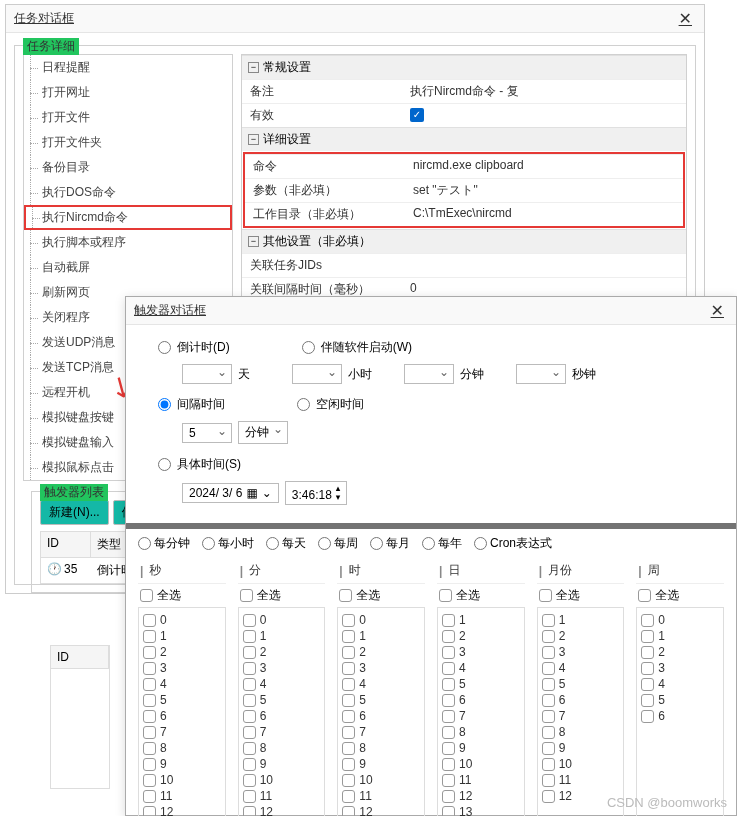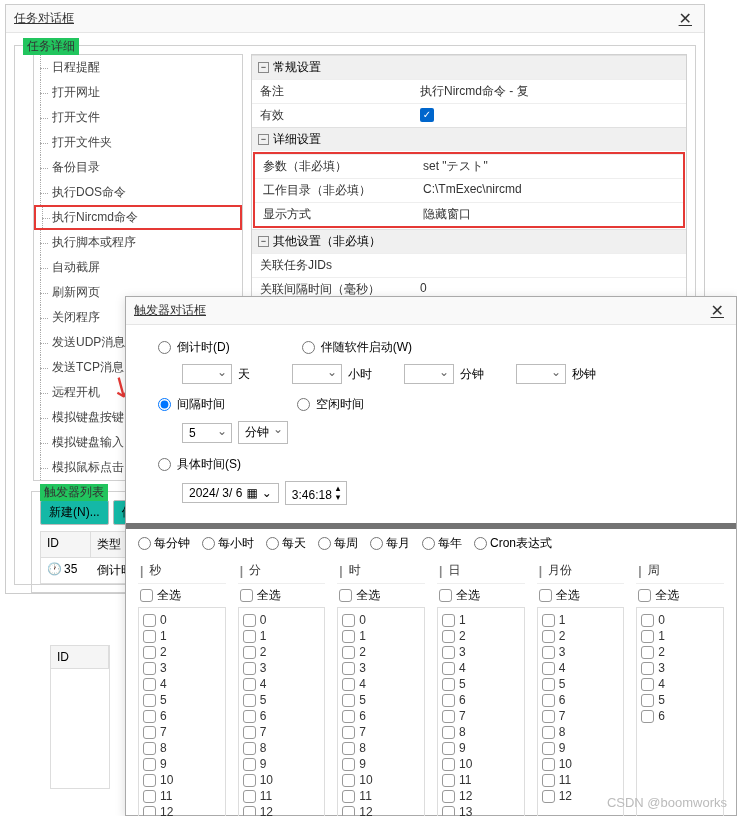--- a/index.html
+++ b/index.html
@@ -4,21 +4,21 @@
 <style>
 * { box-sizing: border-box; margin: 0; padding: 0; font-family: "Microsoft YaHei", sans-serif; font-size: 12px; }
 body { background: #fff; width: 737px; height: 816px; position: relative; overflow: hidden; }
 .dialog { position: absolute; background: #fff; border: 1px solid #ccc; }
 .titlebar { height: 28px; display: flex; align-items: center; justify-content: space-between; padding: 0 8px; border-bottom: 1px solid #e5e5e5; background: #f9f9f9; }
 .titlebar span { color: #333; text-decoration: underline; }
 .close-x { color: #666; font-size: 16px; cursor: pointer; padding: 0 4px; }
 .fieldset-label { position: absolute; top: -8px; left: 8px; background: #22c55e; padding: 0 4px; color: #333; }
 .groupbox { position: relative; border: 1px solid #d0d0d0; margin: 12px 8px 8px 8px; padding: 8px; }
 .main-content { display: flex; gap: 8px; }
-.tree-panel { width: 210px; border: 1px solid #d0d0d0; background: #fff; margin-left: 10px; }
+.tree-panel { width: 210px; border: 1px solid #d0d0d0; background: #fff; margin-left: 0; }
 .tree-item { padding: 4px 6px 4px 18px; color: #444; position: relative; cursor: pointer; }
 .tree-item::before { content: ""; position: absolute; left: 6px; top: 0; bottom: 0; border-left: 1px dotted #aaa; }
 .tree-item::after { content: ""; position: absolute; left: 6px; top: 50%; width: 8px; border-top: 1px dotted #aaa; }
 .tree-item.selected { border: 2px solid #e53935; padding: 2px 4px 2px 16px; }
 .props-panel { flex: 1; border: 1px solid #d0d0d0; }
 .section-header { background: #f0f0f0; padding: 3px 6px; display: flex; align-items: center; gap: 4px; border-top: 1px solid #e0e0e0; }
 .section-header .toggle { width: 11px; height: 11px; border: 1px solid #888; display: inline-flex; align-items: center; justify-content: center; font-size: 9px; line-height: 1; }
 .prop-row { display: flex; border-top: 1px solid #eee; }
 .prop-label { width: 160px; padding: 3px 8px; color: #333; }
 .prop-value { flex: 1; padding: 3px 8px; color: #333; }
@@ -93,30 +93,30 @@
         <div class="prop-row">
           <div class="prop-label">有效</div>
           <div class="prop-value"><span class="checkbox-blue">✓</span></div>
         </div>
         <div class="section-header">
           <span class="toggle">−</span>
           <span>详细设置</span>
         </div>
         <div class="highlight-box" id="detail-rows">
             <div class="prop-row">
+              <div class="prop-label">命令</div>
+              <div class="prop-value">nircmd.exe clipboard</div>
+            </div>
+            <div class="prop-row">
               <div class="prop-label">参数（非必填）</div>
               <div class="prop-value">set "テスト"</div>
             </div>
             <div class="prop-row">
               <div class="prop-label">工作目录（非必填）</div>
               <div class="prop-value">C:\TmExec\nircmd</div>
-            </div>
-            <div class="prop-row">
-              <div class="prop-label">显示方式</div>
-              <div class="prop-value">隐藏窗口</div>
             </div>
           </div>
         <div class="section-header">
           <span class="toggle">−</span>
           <span>其他设置（非必填）</span>
         </div>
         <div id="other-rows">
             <div class="prop-row">
               <div class="prop-label">关联任务JIDs</div>
               <div class="prop-value"></div>

